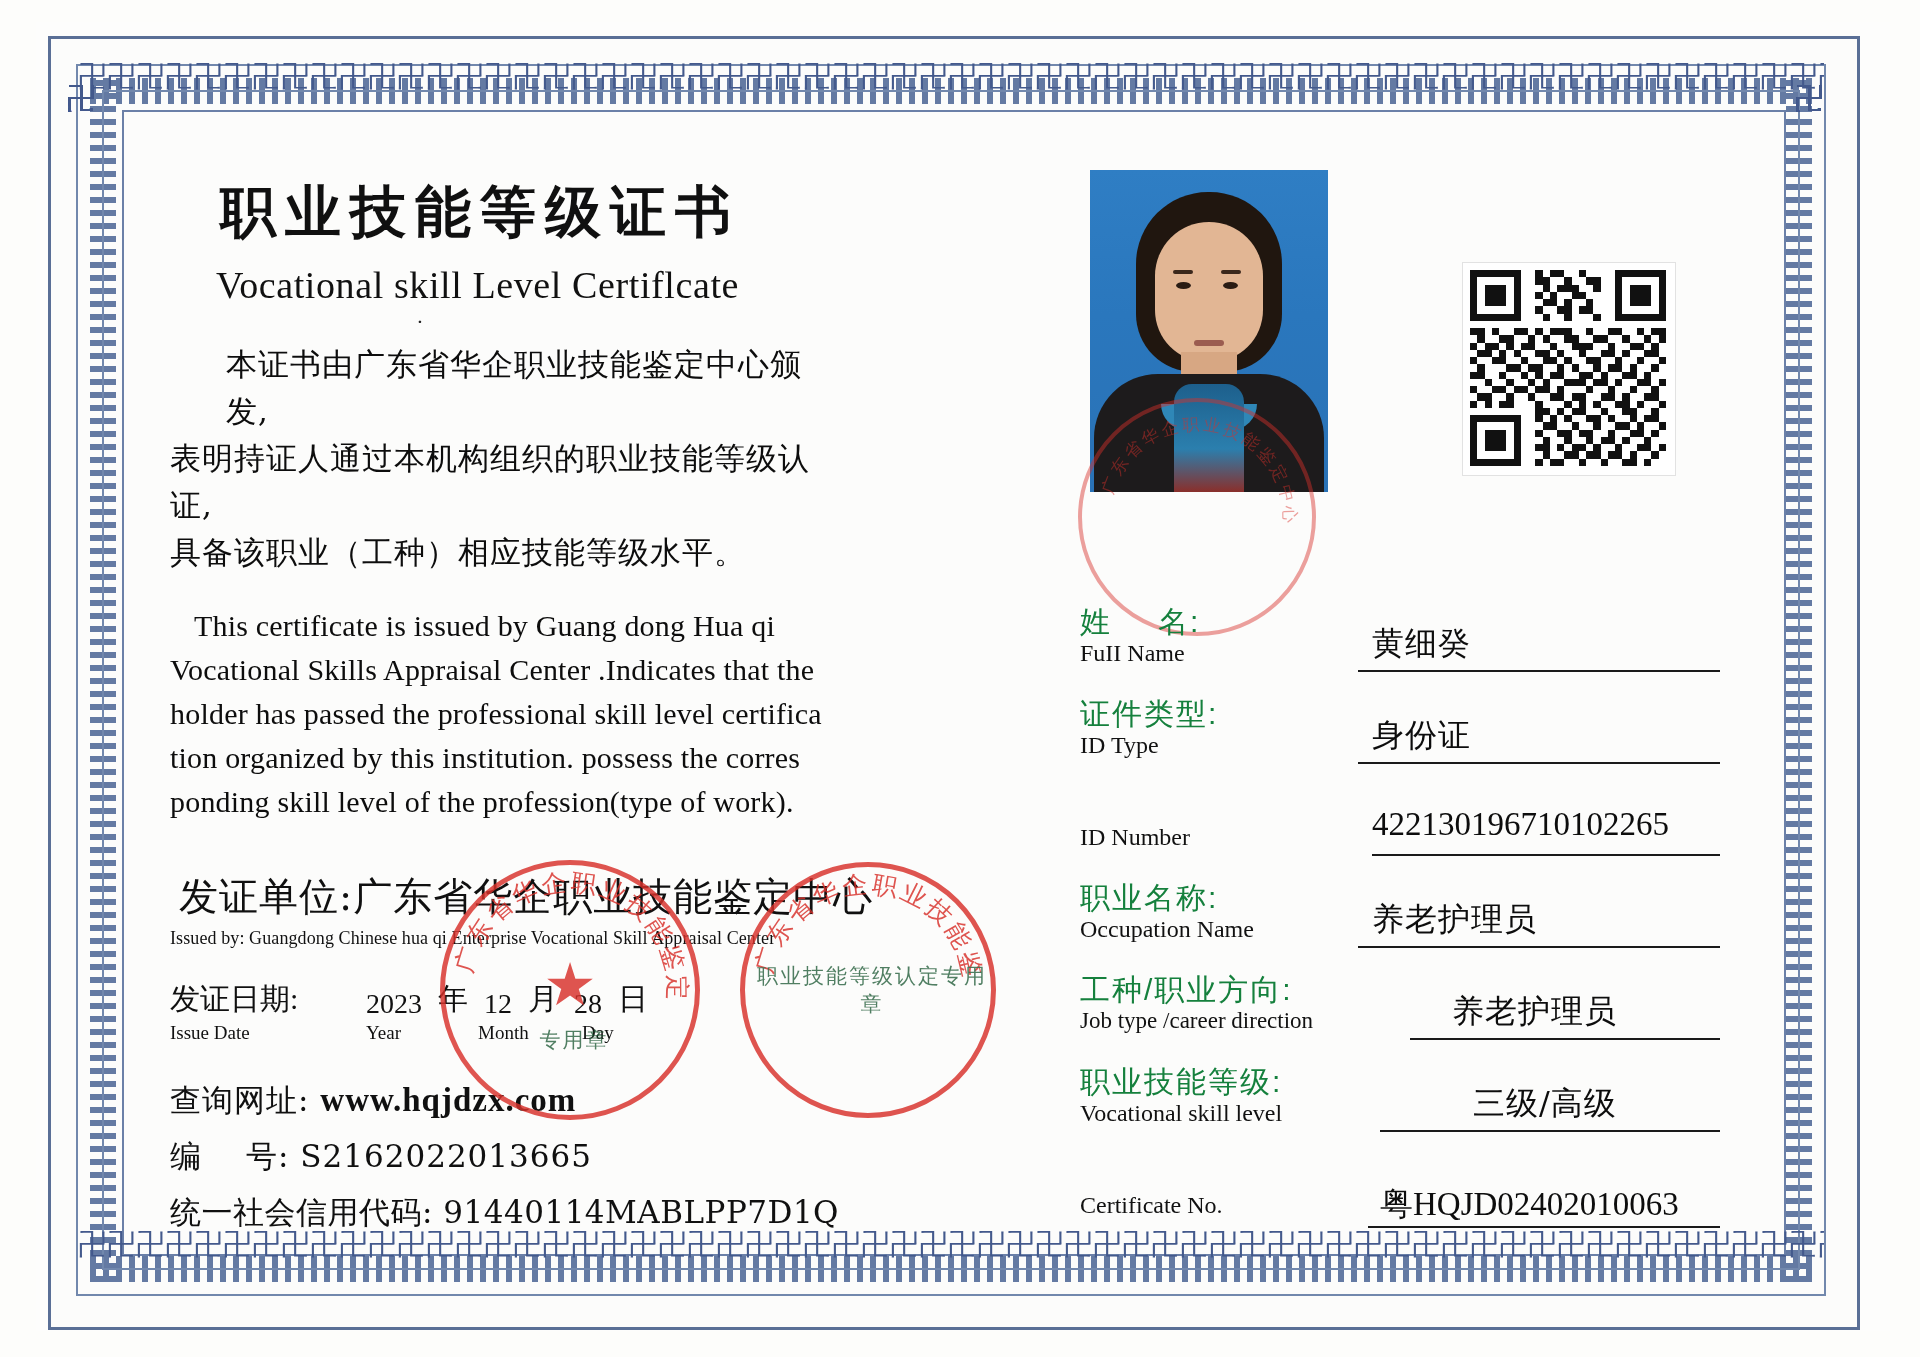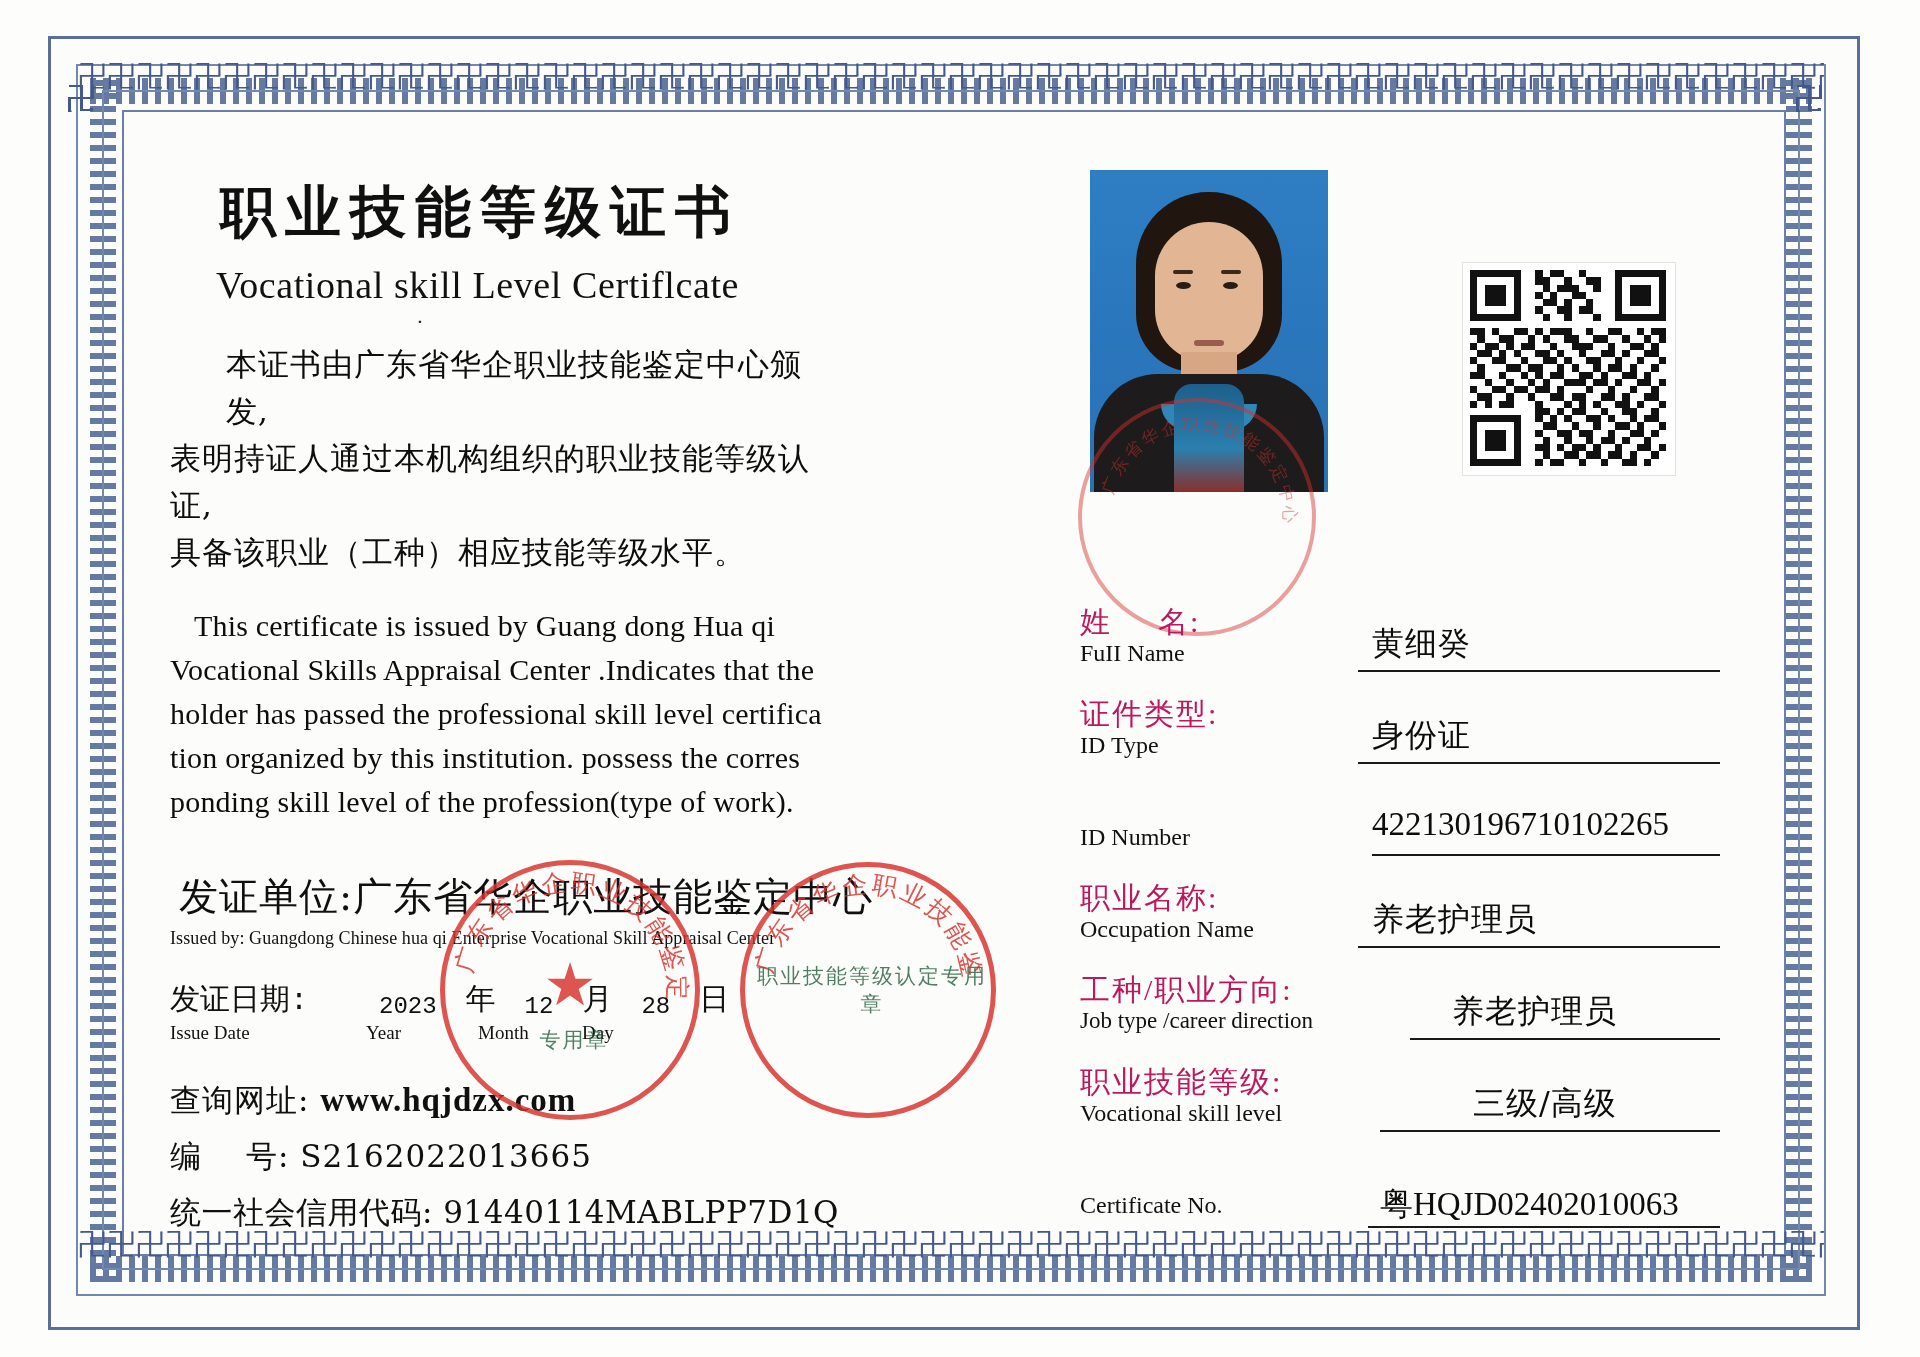--- a/index.html
+++ b/index.html
@@ -135,29 +135,29 @@
     margin-left:9px;
   }
   .issuer-en{
     font-size:18px;
     color:#111;
     margin-top:4px;
     letter-spacing:.1px;
   }
   .issue-date-row{
     margin-top:30px;
-    font-family:Liberation Mono, monospace;
+    font-family:Liberation Serif, serif;
     font-size:30px;
     color:#101010;
     display:flex;
     align-items:flex-end;
-    gap:13px;
+    gap:0px;
   }
   .issue-date-row .lbl{width:186px;}
-  .issue-date-row .val{font-size:24px;margin:0 10px;}
+  .issue-date-row .val{font-size:28px;margin:0 10px;}
   .issue-date-row .unit{font-size:30px;margin:0 6px;}
   .date-en{
     font-size:19px;color:#111;
     display:flex;
     margin-top:2px;
   }
   .date-en .a{width:196px;}
   .date-en .b{width:112px;}
   .date-en .c{width:104px;}
 
@@ -281,23 +281,23 @@
     left:1080px;top:600px;
     width:640px;
   }
   .field-row{
     position:relative;
     height:92px;
   }
   .f-label{
     position:absolute;left:0;top:2px;
     width:272px;
-    font-family:Liberation Serif, serif;
+    font-family:Liberation Sans, sans-serif;
     font-size:30px;
-    color:#be185d;
+    color:#15803d;
     letter-spacing:2px;
   }
   .f-label .spread{display:inline-block;width:46px;}
   .f-sub{
     position:absolute;left:0;top:40px;
     width:290px;
     font-size:24px;
     color:#111;
   }
   .f-line{

